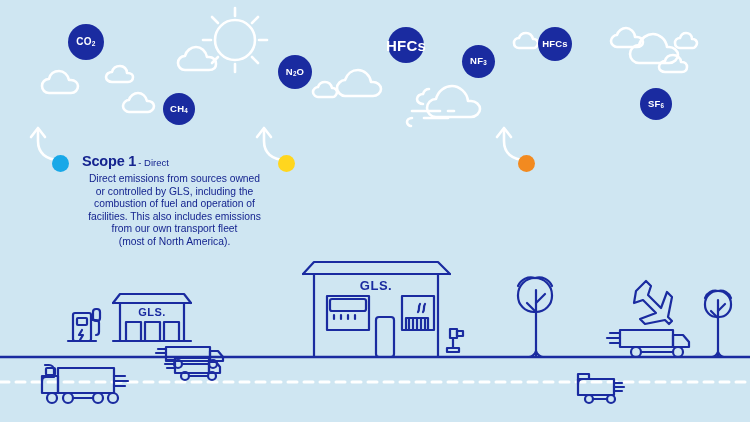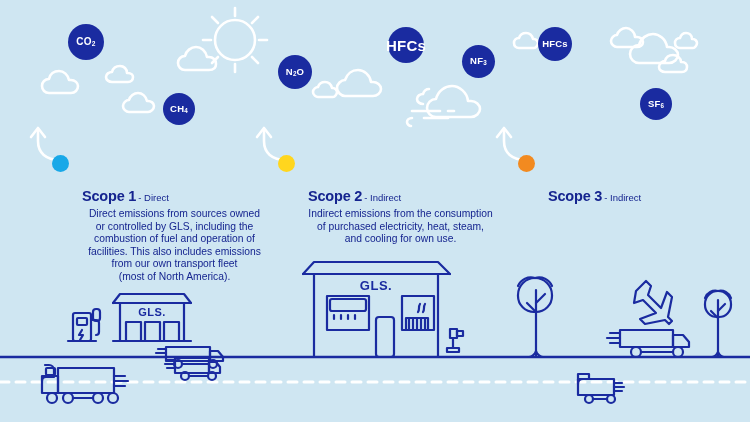--- a/index.html
+++ b/index.html
@@ -49,21 +49,20 @@
   .scope-dot {
     position: absolute;
     width: 17px;
     height: 17px;
     border-radius: 50%;
     left: 0;
     top: 3px;
   }
   .scope-body {
     margin-left: 30px;
-    margin-top: 35px;
   }
   .scope-heading {
     white-space: nowrap;
     margin: 0 0 3px 0;
     color: #15248f;
   }
   .scope-heading .scope-title {
     font-size: 14.5px;
     font-weight: bold;
     letter-spacing: -.2px;
@@ -196,36 +195,25 @@
 or controlled by GLS, including the
 combustion of fuel and operation of
 facilities. This also includes emissions
 from our own transport fleet
 (most of North America).</p>
     </div>
   </div>
 
   <div class="scope" id="scope-2">
     <div class="scope-dot" style="background:#ffd61e;"></div>
-    <div class="scope-body">
-      <div class="scope-heading">
-        <span class="scope-title">Scope 2</span><span class="scope-sub">- Indirect</span>
-      </div>
-      <p class="scope-desc">Indirect emissions from the consumption
-of purchased electricity, heat, steam,
-and cooling for own use.</p>
-    </div>
   </div>
 
   <div class="scope" id="scope-3">
     <div class="scope-dot" style="background:#f28a20;"></div>
     <div class="scope-body">
-      <div class="scope-heading">
-        <span class="scope-title">Scope 3</span><span class="scope-sub">- Indirect</span>
-      </div>
     </div>
   </div>
 
   <svg class="layer" viewBox="0 0 750 422" fill="none" stroke="#1a2ba0" stroke-width="2.2" stroke-linecap="round" stroke-linejoin="round">
 
     <line x1="0" y1="357" x2="750" y2="357" stroke-width="2.4"></line>
 
     <line x1="0" y1="382" x2="750" y2="382" stroke="#ffffff" stroke-width="3" stroke-dasharray="9 7"></line>
 
     <g>

